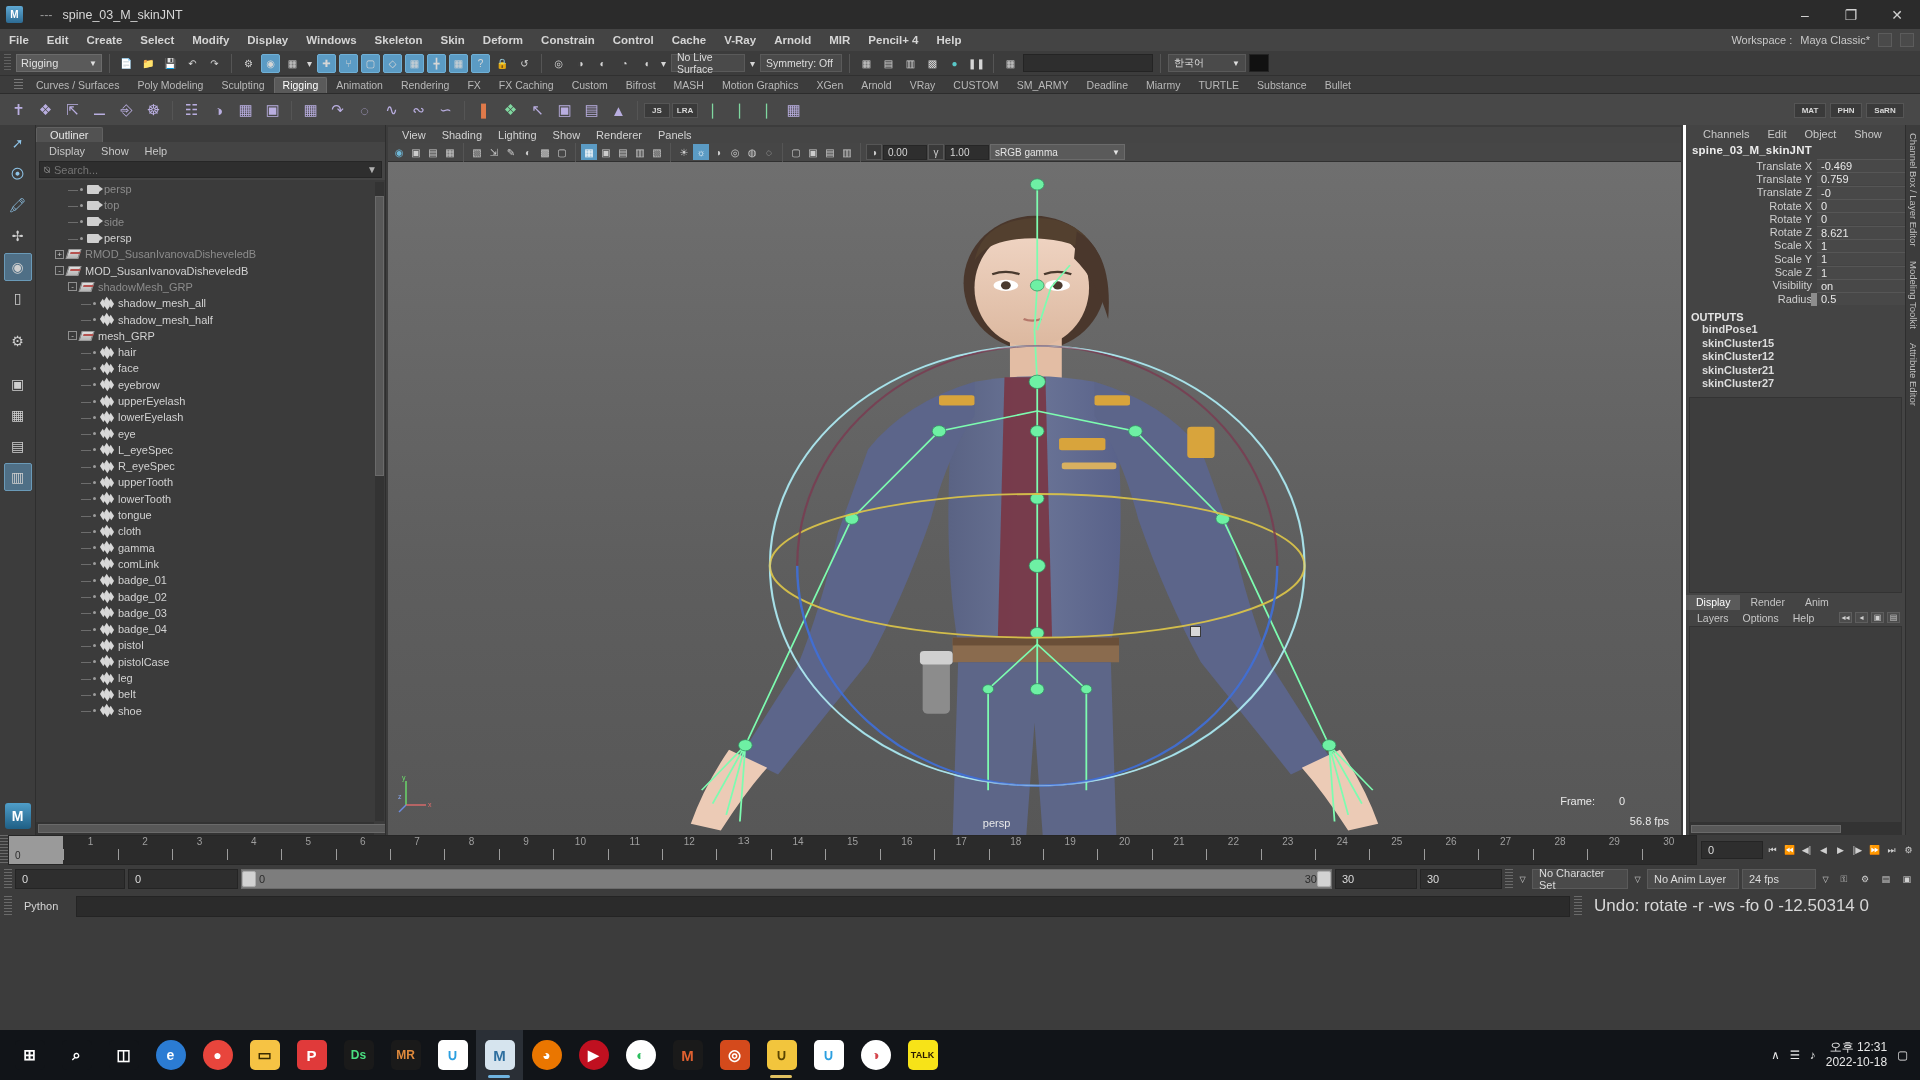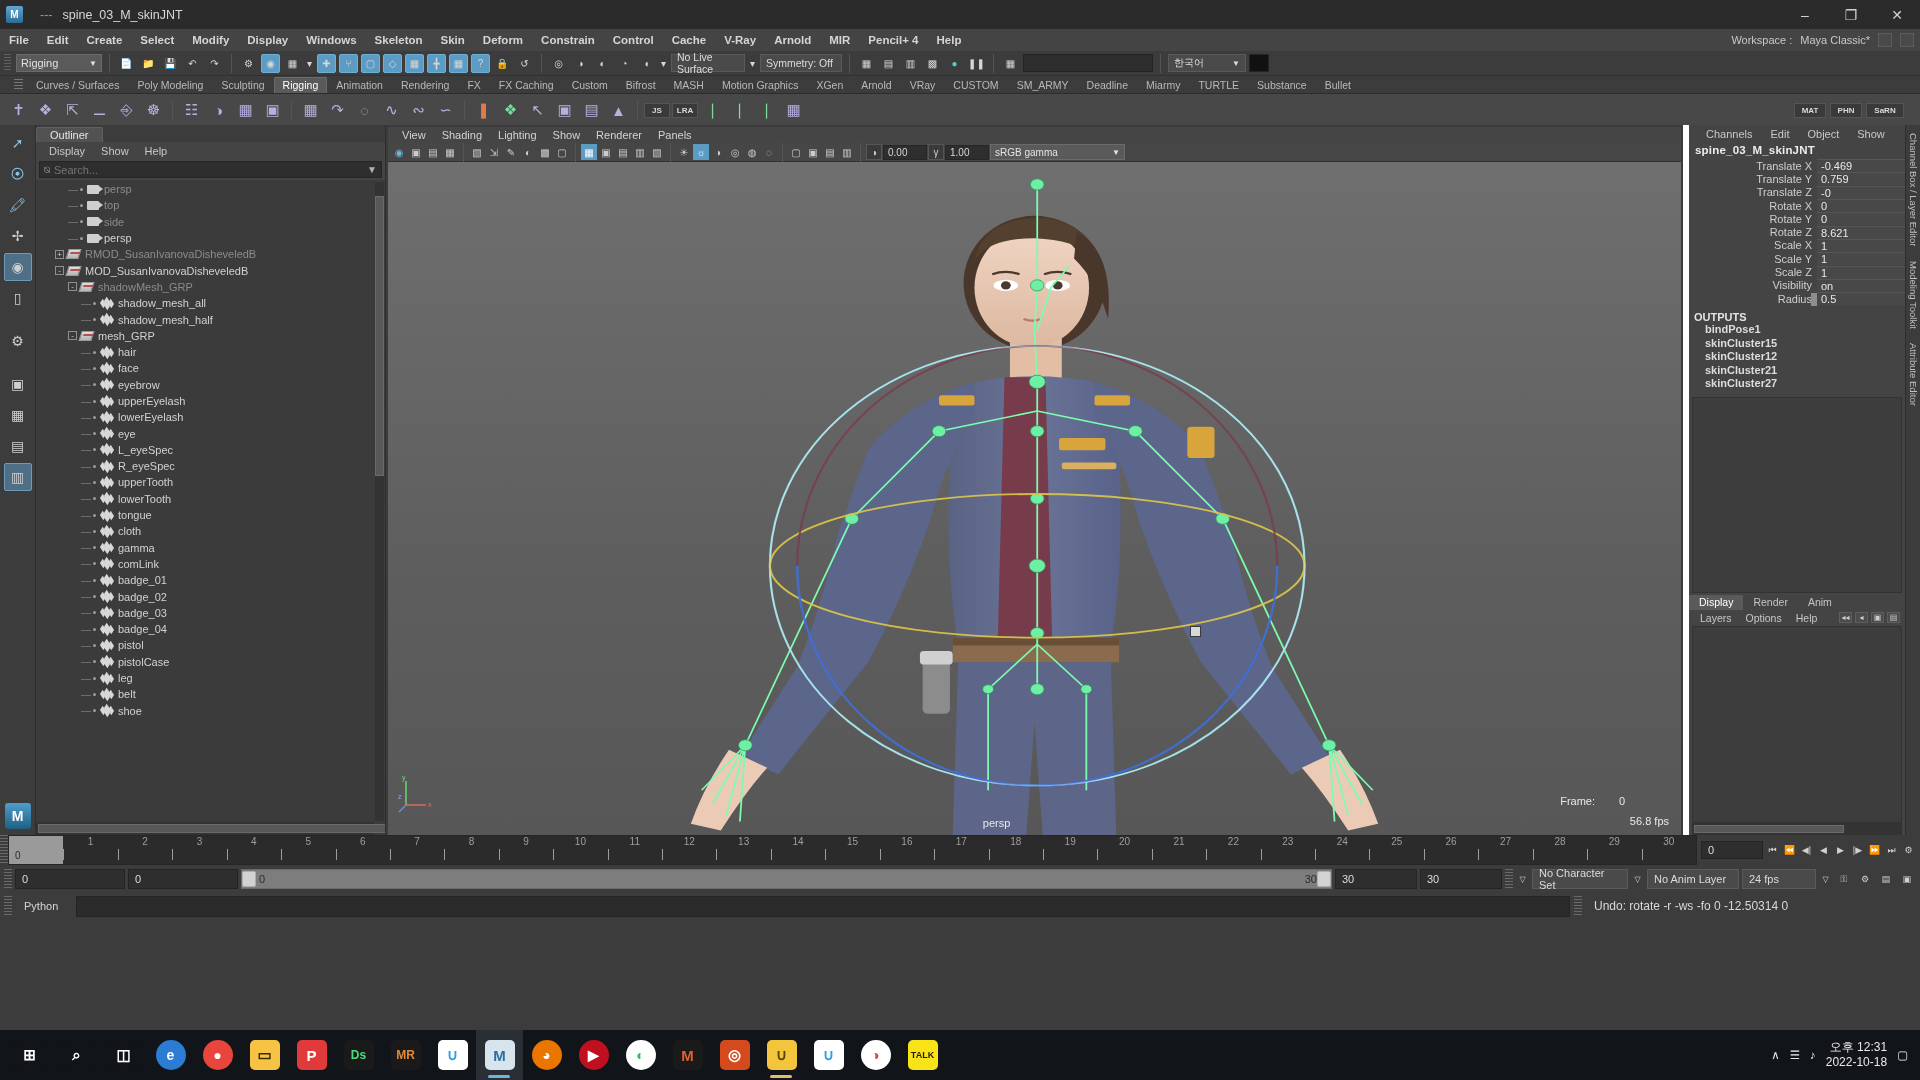--- a/index.html
+++ b/index.html
@@ -122,21 +122,21 @@
     color:#d6d6d6; display:flex; align-items:center; padding:0 4px;}
   .vdrop { height:16px; min-width:135px; background:#5a5a5a; border:1px solid #6b6b6b; font-size:10px;
     color:#e4e4e4; display:flex; align-items:center; padding:0 4px;}
   .vdrop .arrow { margin-left:auto; font-size:8px;}
   .viewport { flex:1; position:relative; overflow:hidden;
      background:linear-gradient(#6e6e6e,#5d5d5d 55%,#565656); }
   .vp-corner { position:absolute; font-size:11px; color:#e9e9e9; }
   .axis { position:absolute; left:10px; bottom:22px; width:36px; height:40px; }
 
   
-  .rightdock { width:222px; background:#444; display:flex; flex-direction:column; border-left:6px solid #ffffff;}
+  .rightdock { width:222px; background:#444; display:flex; flex-direction:column; border-left:3px solid #ffffff;}
   .cb-menu { height:17px; display:flex; align-items:center; font-size:11px; padding-left:8px; background:#444;}
   .cb-menu .mi { padding:0 9px;}
   .cb-node { font-size:11.5px; color:#ececec; padding:2px 0 3px 6px; font-weight:bold; letter-spacing:.2px;}
   .cb-row { display:flex; align-items:center; height:13.3px; font-size:11px; }
   .cb-lab { flex:1; text-align:right; padding-right:5px; color:#cfcfcf; }
   .cb-val { width:88px; background:#484848; border-top:1px solid #565656; color:#e8e8e8; padding-left:4px;
      height:13px; line-height:13px; font-size:11px;}
   .cb-val.locked { position:relative; }
   .cb-val.locked:before { content:""; position:absolute; left:-6px; top:0; width:6px; height:13px; background:#8d8d8d;}
   .cb-out { font-size:11px; color:#e4e4e4; padding-left:5px; margin-top:6px; font-weight:bold;}
@@ -179,21 +179,21 @@
      display:flex; align-items:center; }
   .rb-handle { width:14px;height:16px;background:#d2d2d2;border:1px solid #aeaeae;border-radius:2px;}
   .rb-t { font-size:11px; color:#2c2c2c; margin-left:3px;}
   .dropsm { height:20px; background:#4a4a4a; border:1px solid #5a5a5a; color:#dcdcdc; font-size:11px;
      display:flex; align-items:center; padding:0 6px;}
   .arrbtn { width:13px;height:20px;display:flex;align-items:center;justify-content:center;font-size:8px;color:#cfcfcf;}
 
   .cmdrow { height:26px; display:flex; align-items:center; gap:4px; padding:2px 4px;}
   .cmd-lab { font-size:11px; color:#d6d6d6; width:56px; padding-left:8px;}
   .cmd-in { flex:1; height:21px; background:#2b2b2b; border:1px solid #242424;}
-  .cmd-msg { width:330px; height:21px; font-size:12px; color:#d8d8d8; display:flex; align-items:center;
+  .cmd-msg { width:330px; height:21px; font-size:17px; color:#d8d8d8; display:flex; align-items:center;
      padding-left:8px; }
   .helprow { height:20px; display:flex; align-items:center; font-size:11px; color:#c8c8c8; padding-left:8px; gap:0;}
   .helprow .v { display:inline-block; width:78px; }
 
   
   .taskbar { position:absolute; left:0; bottom:0; width:1920px; height:50px; background:#111418;
      display:flex; align-items:center; padding-left:6px; }
   .tb-ic { width:47px;height:50px;display:flex;align-items:center;justify-content:center;position:relative;}
   .tb-sq { width:30px;height:30px;border-radius:5px;display:flex;align-items:center;justify-content:center;
      font-size:15px;font-weight:bold;color:#fff;}
@@ -1065,21 +1065,21 @@
           <div class="tl-num" style="left: 27.4194%;">8</div>
           <div class="tl-tick" style="left: 25.8065%;"></div>
           <div class="tl-num" style="left: 30.6452%;">9</div>
           <div class="tl-tick" style="left: 29.0323%;"></div>
           <div class="tl-num" style="left: 33.871%;">10</div>
           <div class="tl-tick" style="left: 32.2581%;"></div>
           <div class="tl-num" style="left: 37.0968%;">11</div>
           <div class="tl-tick" style="left: 35.4839%;"></div>
           <div class="tl-num" style="left: 40.3226%;">12</div>
           <div class="tl-tick" style="left: 38.7097%;"></div>
-          <div class="tl-num" style="left: 43.5484%;">13</div>
+          <div class="tl-num" style="left: 43.5484%; font-family: Liberation Mono, monospace;">13</div>
           <div class="tl-tick" style="left: 41.9355%;"></div>
           <div class="tl-num" style="left: 46.7742%;">14</div>
           <div class="tl-tick" style="left: 45.1613%;"></div>
           <div class="tl-num" style="left: 50%;">15</div>
           <div class="tl-tick" style="left: 48.3871%;"></div>
           <div class="tl-num" style="left: 53.2258%;">16</div>
           <div class="tl-tick" style="left: 51.6129%;"></div>
           <div class="tl-num" style="left: 56.4516%;">17</div>
           <div class="tl-tick" style="left: 54.8387%;"></div>
           <div class="tl-num" style="left: 59.6774%;">18</div>

